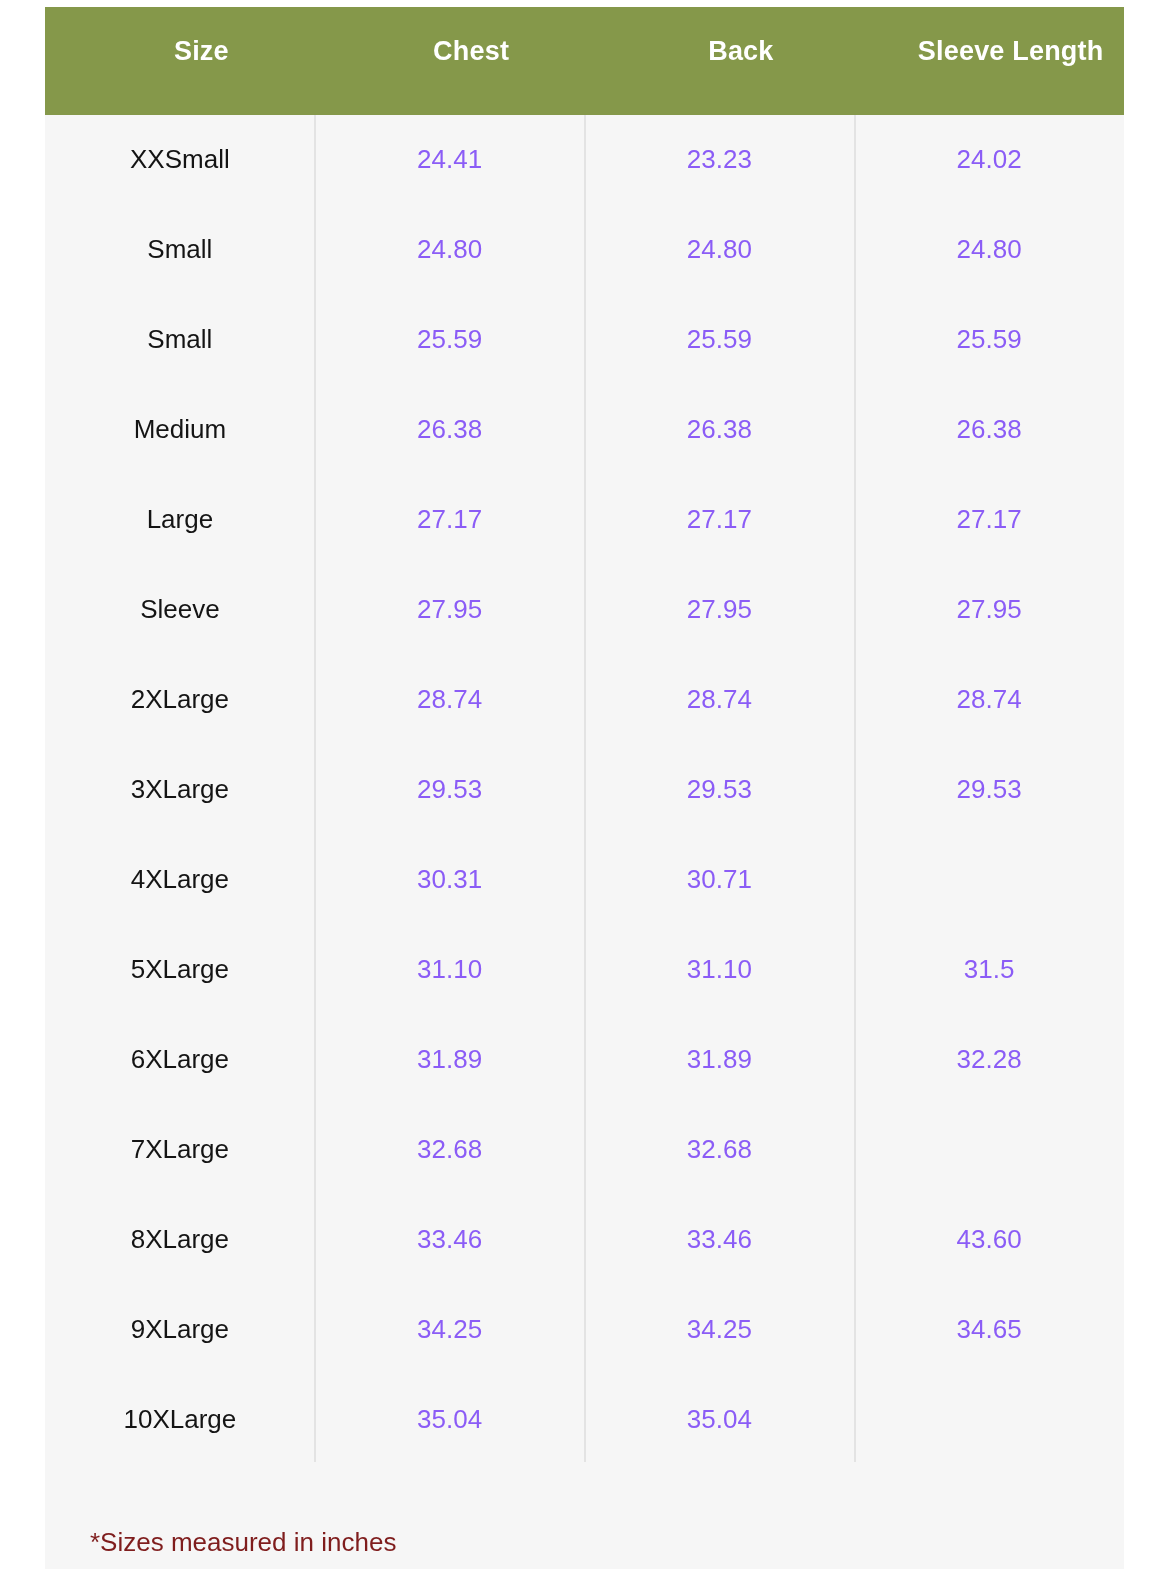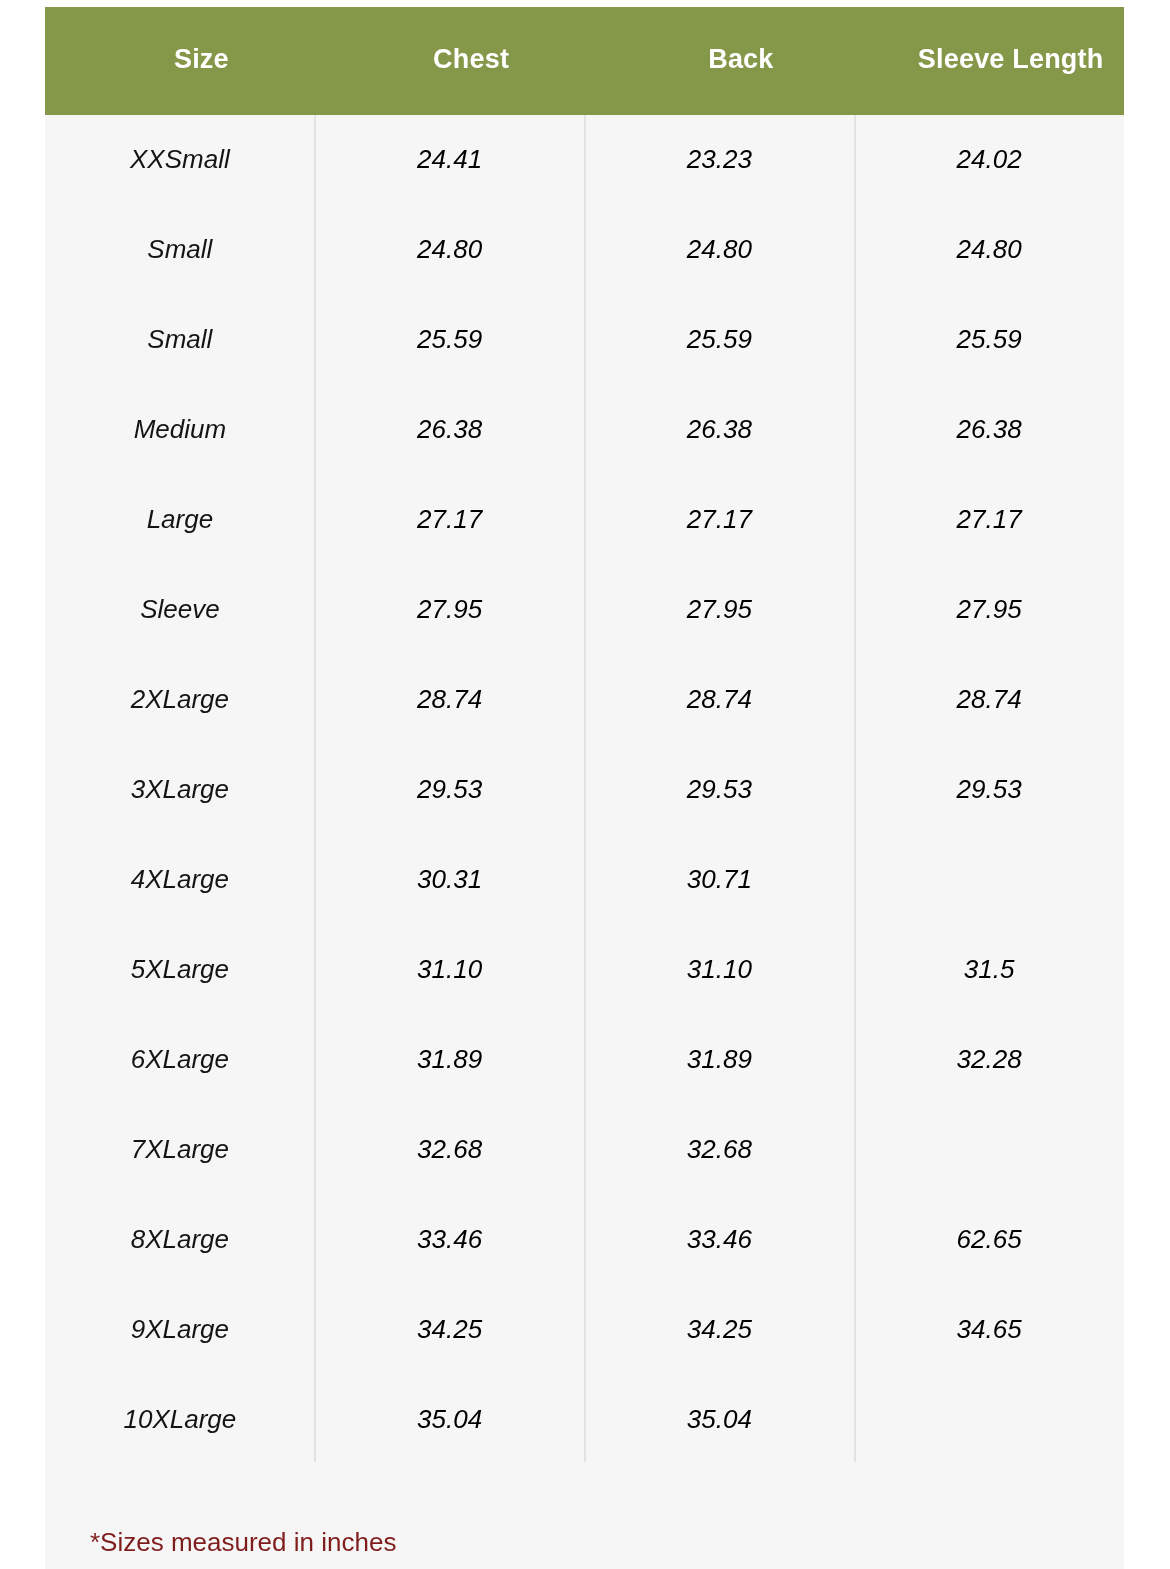--- a/index.html
+++ b/index.html
@@ -40,21 +40,21 @@
     width: 100%;
     height: 108px;
     background: #85984a;
     z-index: 3;
   }
   .chart-head .hcell {
     width: 25%;
     display: flex;
     align-items: flex-start;
     justify-content: center;
-    padding-top: 38px;
+    padding-top: 30px;
     box-sizing: border-box;
     color: #ffffff;
     font-size: 27px;
     font-weight: bold;
     letter-spacing: 0.2px;
     line-height: 1.1;
     margin-left: 43px;
   }
 
   
@@ -85,29 +85,28 @@
   .rule-3 { left: 809px; }
 
   .chart-rows {
     position: relative;
     z-index: 2;
   }
   .chart-row {
     display: flex;
     width: 100%;
     height: 90px;
-    font-style: italic;
   }
   .chart-row .cell {
     width: 25%;
     display: flex;
     align-items: center;
     justify-content: center;
     box-sizing: border-box;
-    color: #000000;
+    color: #8b5cf6;
     font-size: 26px;
     font-weight: normal;
     line-height: 1.2;
   }
   .chart-row .cell.size-name { color: #141414; }
 
   
   .chart-note {
     position: absolute;
     left: 45px;
@@ -221,21 +220,21 @@
         <div class="chart-row">
           <div class="cell size-name">7XLarge</div>
           <div class="cell">32.68</div>
           <div class="cell">32.68</div>
         </div>
 
         <div class="chart-row">
           <div class="cell size-name">8XLarge</div>
           <div class="cell">33.46</div>
           <div class="cell">33.46</div>
-          <div class="cell">62.65</div>
+          <div class="cell">43.60</div>
         </div>
 
         <div class="chart-row">
           <div class="cell size-name">9XLarge</div>
           <div class="cell">34.25</div>
           <div class="cell">34.25</div>
           <div class="cell">34.65</div>
         </div>
 
         <div class="chart-row">

